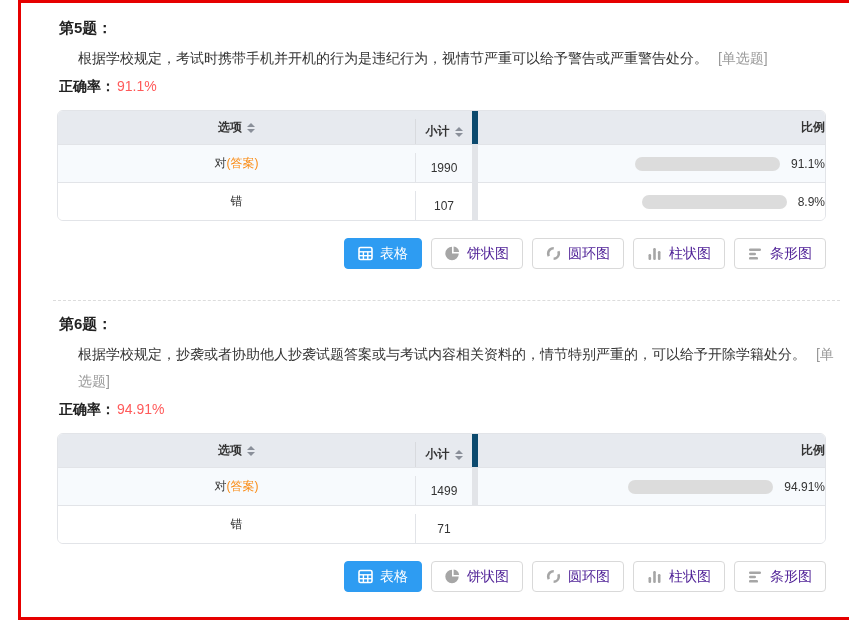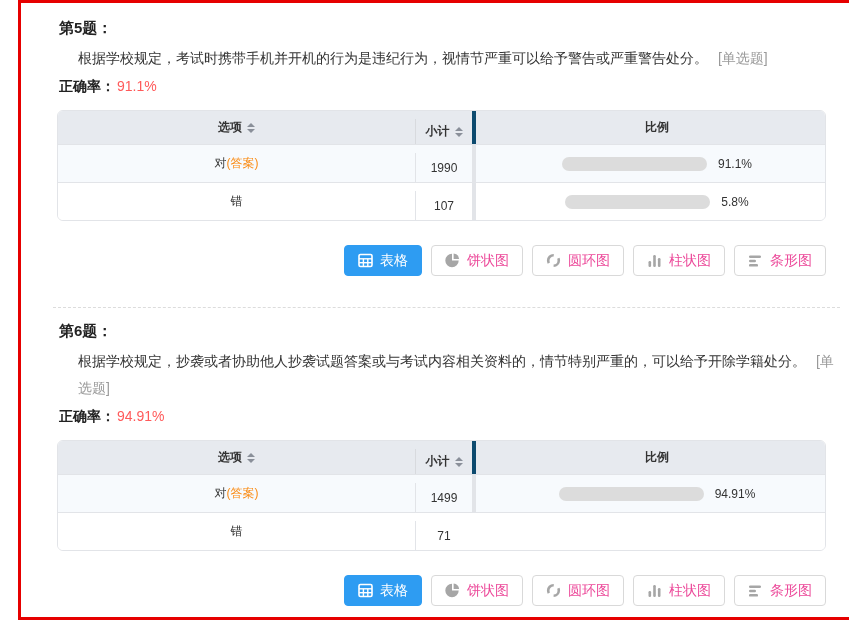--- a/index.html
+++ b/index.html
@@ -19,40 +19,40 @@
   
   .tbl { width:769px; margin-left:-2px; border:1px solid #e2e4e8; border-radius:6px;
     overflow:hidden; font-size:12px; color:#333; }
   .trow { display:flex; align-items:stretch; }
   .trow.head { background:#e7eaef; font-weight:bold; height:33px; }
   .trow.r0 { background:#f7fafd; height:38px; border-top:1px solid #e2e4e8; }
   .trow.r1 { background:#ffffff; height:38px; border-top:1px solid #e2e4e8; }
   .c { display:flex; align-items:center; justify-content:center; }
   .c1 { width:357px; }
   .c2 { width:57px; border-left:1px solid #d8dade;margin-top:8px; }
-  .c3 { flex:1; justify-content:center; padding-left:13px; border-left:4px solid #0c4a6e; }
+  .c3 { flex:1; justify-content:flex-end; padding-left:13px; border-left:6px solid #0c4a6e; }
   .trow.r0 .c2, .trow.r0 .c3, .trow.r1 .c2, .trow.r1 .c3 { border-left-color:#e2e4e8; }
   .answer-tag { color:#fa8c16; margin-left:0; }
 
   
   .sort { display:inline-flex; flex-direction:column; margin-left:5px; gap:2px; cursor:pointer; }
   .sort i { width:0; height:0; border-left:4px solid transparent; border-right:4px solid transparent; }
   .sort .up { border-bottom:4px solid #8a8f99; }
   .sort .dn { border-top:4px solid #8a8f99; }
 
   
   .track { width:145px; height:14px; border-radius:7px; background:#dcdcdc; overflow:hidden; flex:none; }
   .fill { height:14px; border-radius:7px; background:#2e9cf2; min-width:13px; }
   .pct { margin-left:11px; color:#333; }
 
   
-  .btn-row { display:flex; justify-content:flex-end; gap:9px; width:769px; margin:24px 0 0 -2px; }
+  .btn-row { display:flex; justify-content:flex-end; gap:9px; width:769px; margin:17px 0 0 -2px; }
   .btn { height:31px; display:inline-flex; align-items:center; gap:7px; padding:0 13px;
     background:#fff; border:1px solid #d9d9d9; border-radius:4px; font-size:14px;
-    color:#ec4899; cursor:pointer; }
+    color:#4c1d95; cursor:pointer; }
   .btn svg { flex:none; }
   .btn.active { background:#2e9cf2; border-color:#2e9cf2; color:#fff; }
 
   .divider { width:787px; margin:31px 0 14px -6px; border-top:1px dashed #dcdcdc; }
 </style>
 </head>
 <body>
 
 <div class="frame">
   <div class="content">
@@ -99,21 +99,21 @@
           </div>
         </div>
         <div class="trow r1">
           <div class="c c1">
             <span>错</span>
             <span class="answer-tag"></span>
           </div>
           <div class="c c2">107</div>
           <div class="c c3">
             <span class="track"><span class="fill" style="width: 8.9%;"></span></span>
-            <span class="pct">5.8%</span>
+            <span class="pct">8.9%</span>
           </div>
         </div>
       </div>
 
       <div class="btn-row">
         <button class="btn active">
           <svg width="15" height="15" viewBox="0 0 15 15">
               <rect x="1" y="1.5" width="13" height="12" rx="1.5" fill="none" stroke="#fff" stroke-width="1.6"></rect>
               <line x1="1" y1="5.8" x2="14" y2="5.8" stroke="#fff" stroke-width="1.4"></line>
               <line x1="1" y1="9.7" x2="14" y2="9.7" stroke="#fff" stroke-width="1.4"></line>

